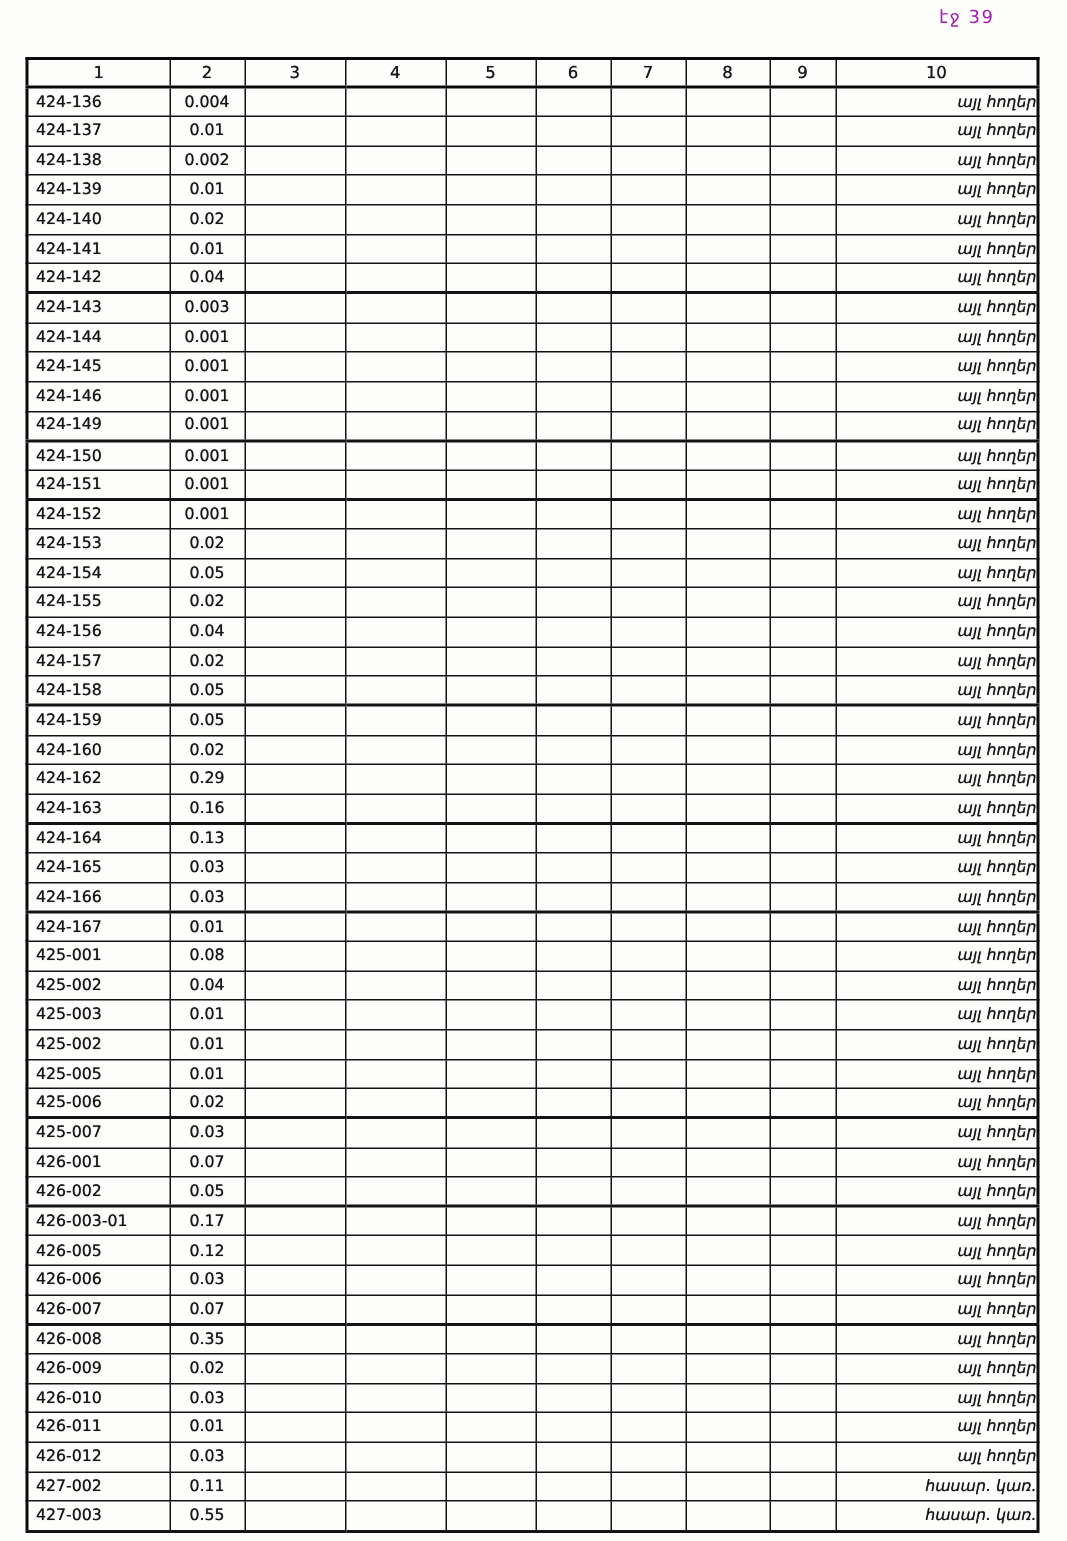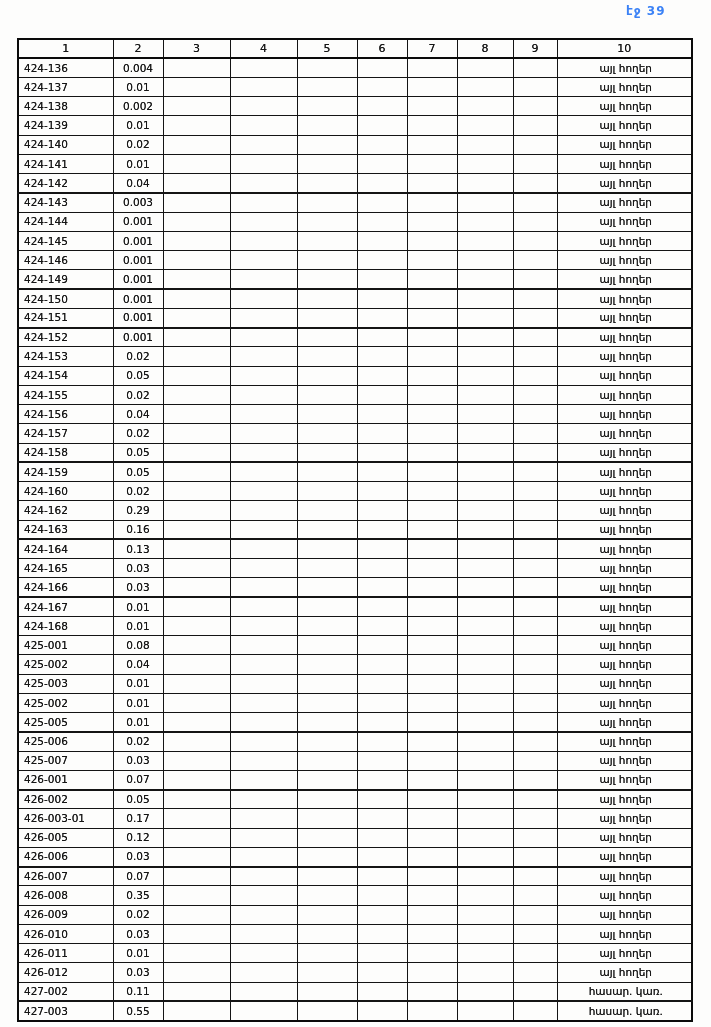--- a/index.html
+++ b/index.html
@@ -8,23 +8,23 @@
     background: #fdfdfc;
     font-family: "DejaVu Sans", sans-serif;
     color: #161616;
     overflow: hidden;
   }
   .page { position: relative; width: 711px; height: 1027px; }
   .page-number {
     position: absolute;
     left: 626px; top: 4px;
     font-size: 12px;
-    font-weight: bold;
+    font-weight: normal;
     letter-spacing: 1px;
-    color: #3b82f6;
+    color: #a21caf;
   }
   table.scan-table {
     position: absolute;
     left: 17px; top: 38px;
     width: 674px; height: 984px;
     border-collapse: collapse;
     table-layout: fixed;
     border: 2px solid #0a0a0a;
   }
   table.scan-table th, table.scan-table td {
@@ -39,21 +39,21 @@
   table.scan-table th {
     height: 19px;
     font-size: 11px;
     font-weight: normal;
     text-align: center;
     border-bottom: 2px solid #0a0a0a;
   }
   table.scan-table tbody tr { height: 18.2px; margin-left: 16px; }
   td.c1 { text-align: left; padding-left: 5px; }
   td.c2 { text-align: center; }
-  td.c10 { text-align: center; padding-left: 3px; }
+  td.c10 { text-align: right; padding-left: 3px; font-style: italic; }
   
   tbody tr:nth-child(7n) td { border-bottom-width: 2px; }
   tbody tr:nth-child(13n) td { border-top-width: 2px; }
 </style>
 </head>
 <body>
 
 <div class="page">
 
   <div class="page-number">էջ 39</div>
@@ -428,32 +428,20 @@
           <td class="c3"></td>
           <td class="c4"></td>
           <td class="c5"></td>
           <td class="c6"></td>
           <td class="c7"></td>
           <td class="c8"></td>
           <td class="c9"></td>
           <td class="c10">այլ հողեր</td>
         </tr>
         <tr>
-          <td class="c1">424-168</td>
-          <td class="c2">0.01</td>
-          <td class="c3"></td>
-          <td class="c4"></td>
-          <td class="c5"></td>
-          <td class="c6"></td>
-          <td class="c7"></td>
-          <td class="c8"></td>
-          <td class="c9"></td>
-          <td class="c10">այլ հողեր</td>
-        </tr>
-        <tr>
           <td class="c1">425-001</td>
           <td class="c2">0.08</td>
           <td class="c3"></td>
           <td class="c4"></td>
           <td class="c5"></td>
           <td class="c6"></td>
           <td class="c7"></td>
           <td class="c8"></td>
           <td class="c9"></td>
           <td class="c10">այլ հողեր</td>

